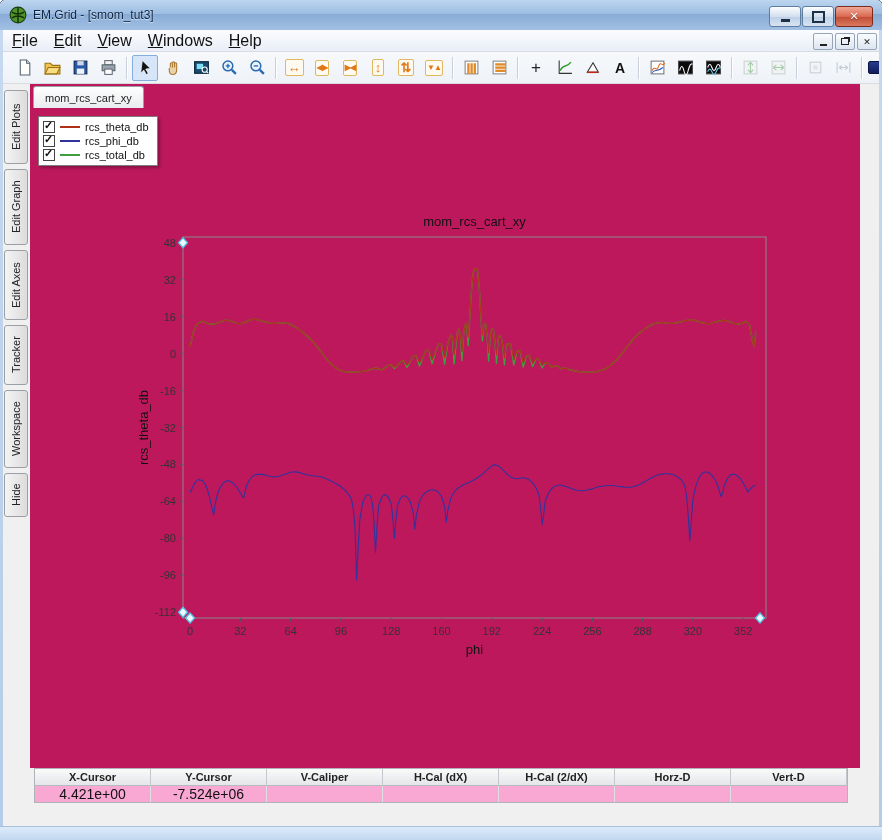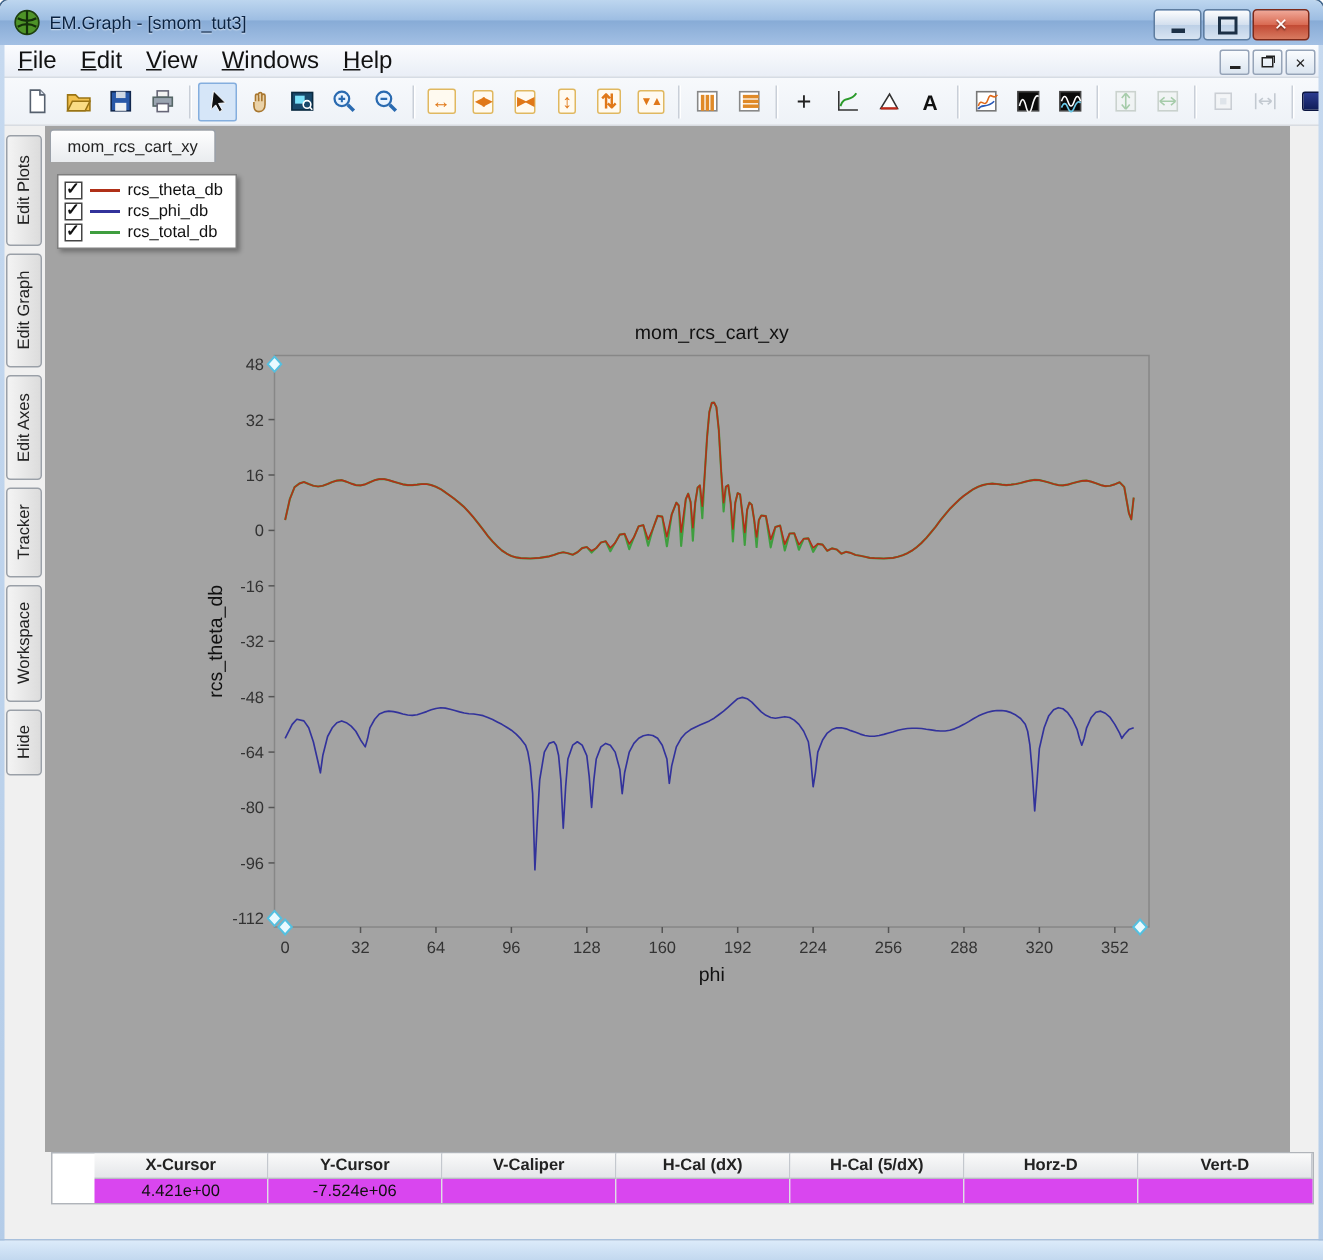--- a/index.html
+++ b/index.html
@@ -46,65 +46,65 @@
   .a-glyph{font-size:14px;color:#111;font-weight:bold;}
   .layout-chip{width:22px;height:11px;background:linear-gradient(#2a3a8e,#101e5a);
     border:1px solid #0a1440;border-radius:2px;flex:none;}
   
   .sidebar{position:absolute;left:0;top:84px;width:30px;bottom:0;background:#f0f0f0;}
   .vtab{writing-mode:vertical-rl;transform:rotate(180deg);
     width:22px;margin:0 0 5px 4px;display:flex;align-items:center;justify-content:center;
     background:linear-gradient(90deg,#dcdcdc,#f4f4f4);border:1px solid #9aa0a8;border-radius:3px;
     font-size:11px;color:#222;}
   
-  .content{position:absolute;left:30px;top:84px;right:22px;height:684px;background:#a3a3a3;}
+  .content{position:absolute;left:30px;top:84px;right:22px;height:684px;background:#be185d;}
   .plot-tab{position:absolute;left:3px;top:2px;height:21px;padding:0 11px;
     display:flex;align-items:center;font-size:11px;color:#222;
     background:linear-gradient(#fefefe,#e9ecef);border:1px solid #9aa0a8;border-bottom:none;
     border-radius:3px 3px 0 0;}
   #chart{position:absolute;left:0;top:0;}
   #chart text{font-family:"Liberation Sans",sans-serif;}
   #chart .tick{font-size:11px;fill:#333;}
   #chart .ctitle{font-size:13px;fill:#111;}
   #chart .clabel{font-size:13px;fill:#111;}
   
   .legend{position:absolute;left:8px;top:32px;background:#fff;border:1px solid #7e7e7e;
     box-shadow:2px 2px 3px rgba(0,0,0,.3);padding:3px 8px 3px 4px;z-index:5;}
   .legend-row{display:flex;align-items:center;height:14px;gap:5px;}
   .cb{width:10px;height:10px;border:1px solid #444;background:#fff;position:relative;flex:none;}
   .cb.checked::after{content:"✓";position:absolute;left:0;top:-3px;font-size:11px;color:#111;font-weight:bold;}
   .swatch{width:20px;height:2px;flex:none;}
   .legend-label{font-size:11px;color:#111;}
   
   .readout{position:absolute;left:34px;top:768px;width:812px;border:1px solid #b0b4ba;
-    display:grid;grid-template-columns:repeat(7,1fr);background:#fff;padding-left:28px;}
+    display:grid;grid-template-columns:repeat(7,1fr);background:#fff;}
   .rh{height:16px;display:flex;align-items:center;justify-content:center;
     background:linear-gradient(#fafafa,#e4e6e9);border-right:1px solid #c4c8ce;border-bottom:1px solid #b8bcc2;
     font-size:11px;font-weight:bold;color:#222;}
   .rv{height:16px;display:flex;align-items:center;justify-content:center;
-    background:#d946ef;border-right:1px solid #dddfe3;font-size:11px;color:#111;}
+    background:#f9a8d4;border-right:1px solid #dddfe3;font-size:14px;color:#111;}
   .rh:last-child,.rv:last-child{border-right:none;}
   
   .frame-left,.frame-right{position:absolute;top:30px;bottom:0;width:3px;
     background:linear-gradient(#c6d9ef,#b4cce8);z-index:8;}
   .frame-left{left:0;} .frame-right{right:0;}
   .frame-bottom{position:absolute;left:0;right:0;bottom:0;height:13px;
     background:linear-gradient(#dcebfa,#c2d8ef);border-top:1px solid #a8c0dc;z-index:8;}
 </style>
 </head>
 <body>
 
 <div id="window">
 
   <div class="titlebar">
     <svg class="appicon" viewBox="0 0 16 16">
       <circle cx="8" cy="8" r="7" fill="#4e9428" stroke="#1e4010"></circle>
       <path d="M2.5 5.5c3.5 2 7.5 2 11 0M2.5 10.5c3.5-2 7.5-2 11 0M8 1v14" stroke="#14300a" stroke-width="1.3" fill="none"></path>
     </svg>
-    <span class="title-text">EM.Graph - [smom_tut3]</span>
+    <span class="title-text">EM.Grid - [smom_tut3]</span>
     <div class="winbtns">
       <div class="wbtn">
           <span class="minbar"></span>
         </div>
       <div class="wbtn">
           <span class="maxbox"></span>
         </div>
       <div class="wbtn close">
           <span>✕</span>
         </div>
@@ -387,21 +387,21 @@
         <path d="M160.07142857142858 529L164.57142857142858 534L160.07142857142858 539L155.57142857142858 534Z" fill="#eafaff" stroke="#54c0e0" stroke-width="1.3"></path>
         <path d="M730 529L734.5 534L730 539L725.5 534Z" fill="#eafaff" stroke="#54c0e0" stroke-width="1.3"></path>
       </svg>
   </div>
 
   <div class="readout">
     <div class="rh">X-Cursor</div>
     <div class="rh">Y-Cursor</div>
     <div class="rh">V-Caliper</div>
     <div class="rh">H-Cal (dX)</div>
-    <div class="rh">H-Cal (5/dX)</div>
+    <div class="rh">H-Cal (2/dX)</div>
     <div class="rh">Horz-D</div>
     <div class="rh">Vert-D</div>
     <div class="rv">4.421e+00</div>
     <div class="rv">-7.524e+06</div>
     <div class="rv"></div>
     <div class="rv"></div>
     <div class="rv"></div>
     <div class="rv"></div>
     <div class="rv"></div>
   </div>

